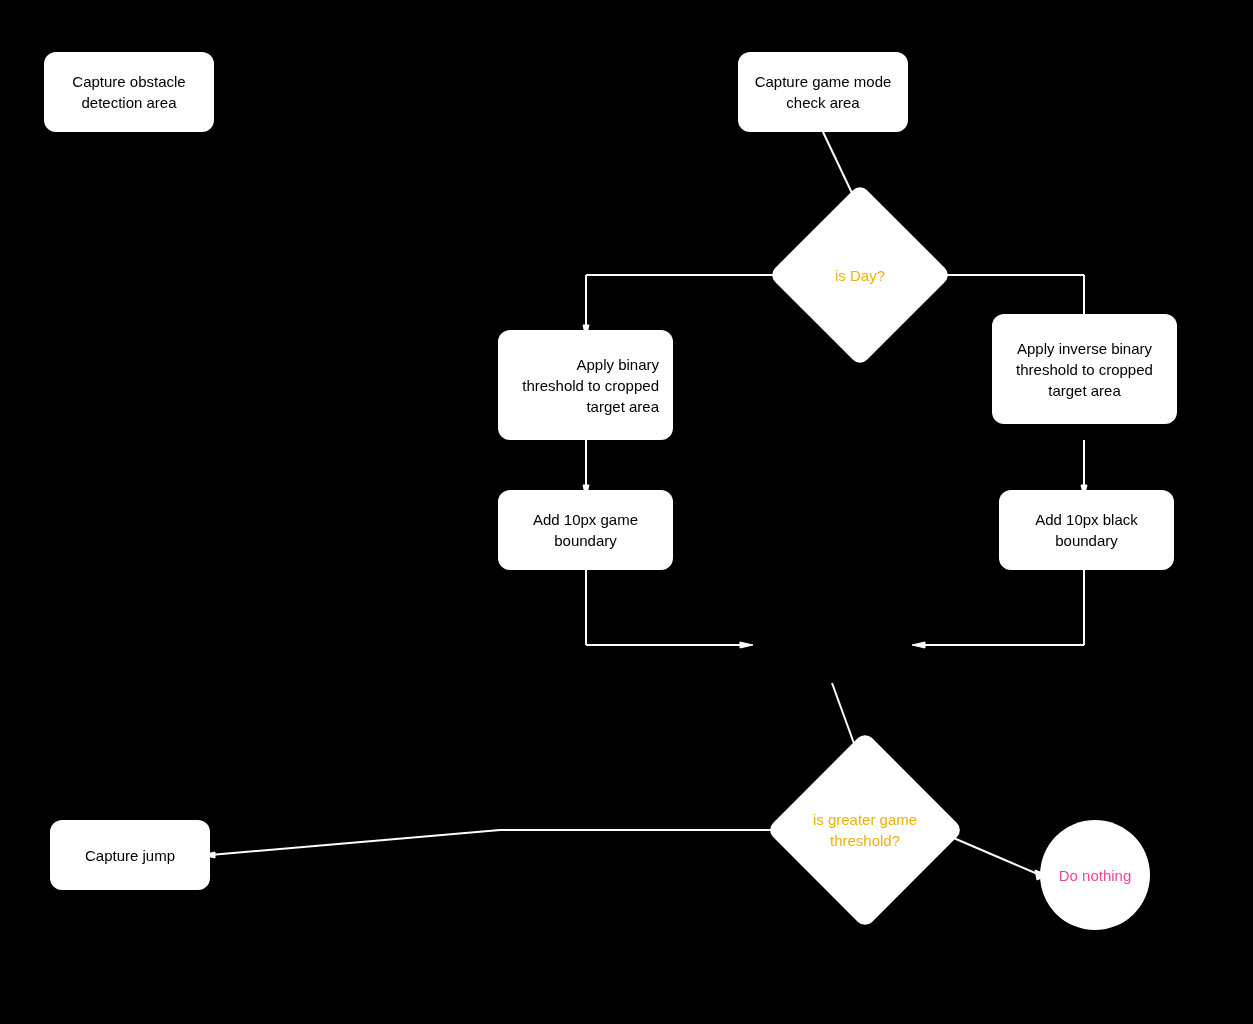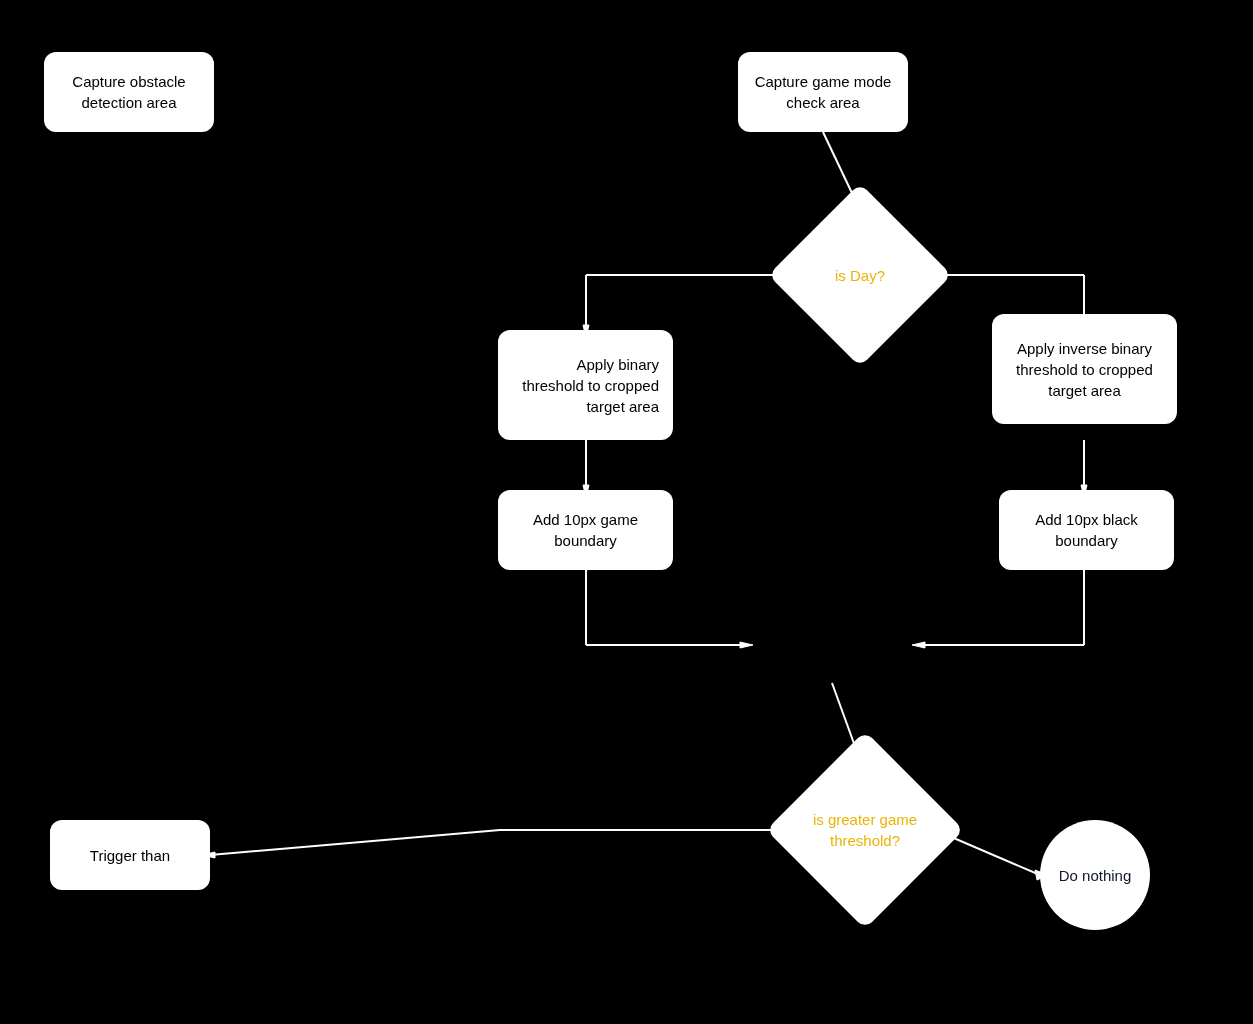--- a/index.html
+++ b/index.html
@@ -54,21 +54,21 @@
 
     .circle {
       position: absolute;
       background: #fff;
       border-radius: 50%;
       display: flex;
       align-items: center;
       justify-content: center;
       text-align: center;
       font-size: 15px;
-      color: #0f172a;
+      color: #ec4899;
     }
 
     svg.arrows {
       position: absolute;
       top: 0;
       left: 0;
       width: 1253px;
       height: 1024px;
       pointer-events: none;
     }
@@ -141,15 +141,15 @@
   <div class="node" style="left:498px; top:490px; width:175px; height:80px;">Add 10px game boundary</div>
 
   <div class="node" style="left:992px; top:490px; width:175px; height:80px;margin-left:7px;">Add 10px black boundary</div>
 
 
   <div class="diamond" style="left:795px; top:760px; width:140px; height:140px;"></div>
   <div class="diamond-text" style="left:795px; top:760px; width:140px; height:140px;">is greater game threshold?</div>
 
   <div class="circle" style="left:1040px; top:820px; width:110px; height:110px;">Do nothing</div>
 
-  <div class="node" style="left:50px; top:820px; width:160px; height:70px;">Trigger than</div>
+  <div class="node" style="left:50px; top:820px; width:160px; height:70px;">Capture jump</div>
 
 </div>
 
 </body></html>

